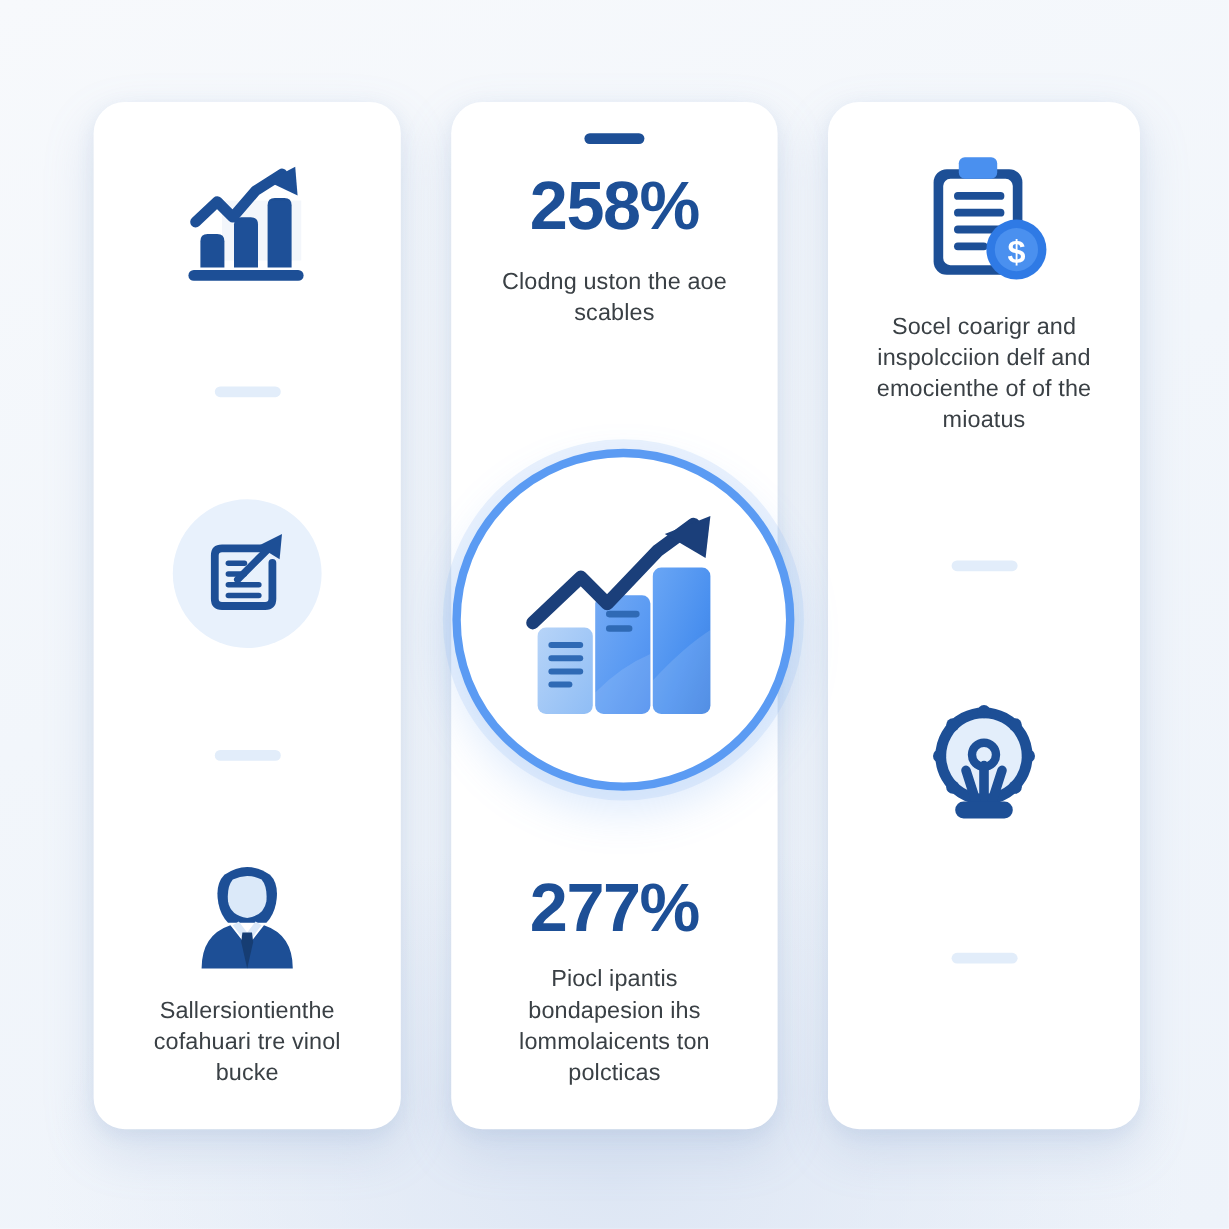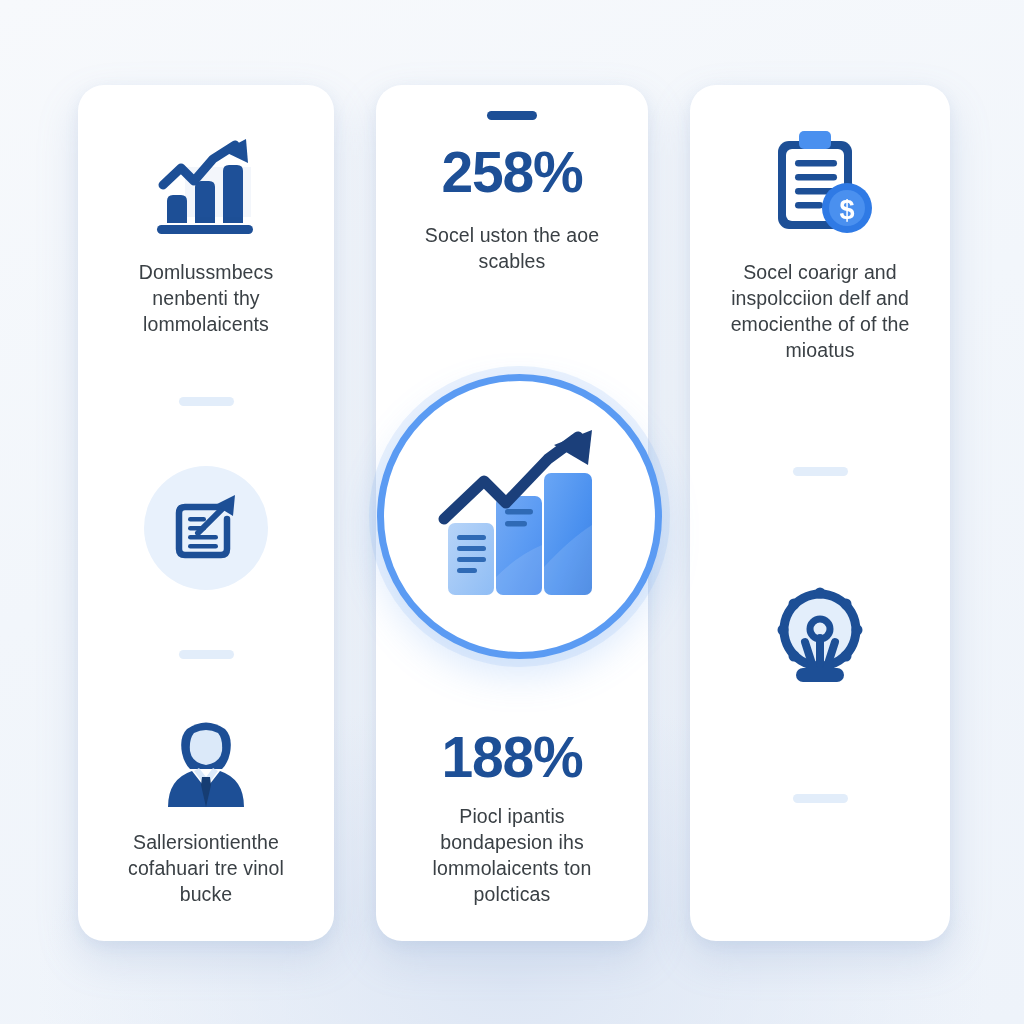--- a/index.html
+++ b/index.html
@@ -135,21 +135,20 @@
         <svg width="118" height="100" viewBox="0 0 118 100" aria-hidden="true">
           <path d="M20 64 L20 86 L40 86 L40 64 Q40 58 34 58 L26 58 Q20 58 20 64 Z" fill="#1d4f96"></path>
           <path d="M48 50 L48 86 L68 86 L68 50 Q68 44 62 44 L54 44 Q48 44 48 50 Z" fill="#1d4f96"></path>
           <path d="M76 34 L76 86 L96 86 L96 34 Q96 28 90 28 L82 28 Q76 28 76 34 Z" fill="#1d4f96"></path>
           <rect x="10" y="88" width="96" height="9" rx="4.5" fill="#1d4f96"></rect>
           <path d="M16 48 L34 31 L47 44 L66 22 L88 8" stroke="#1d4f96" stroke-width="9" fill="none" stroke-linejoin="round" stroke-linecap="round"></path>
           <path d="M99 2 L101 26 L76 14 Z" fill="#1d4f96"></path>
           <path d="M38 30 L104 30 L104 80 L38 80 Z" fill="#2f6ab5" opacity="0.06"></path>
         </svg>
       </div>
-      <div class="caption" style="margin-top:22px;">Domlussmbecs nenbenti thy lommolaicents</div>
     </div>
 
     <div class="sp-auto"></div>
     <div class="divider-pill"></div>
     <div class="sp-auto"></div>
 
     <div class="block">
       <div class="icon-circle-bg">
         <svg width="82" height="82" viewBox="0 0 82 82" aria-hidden="true">
           <path d="M14 26 Q14 20 20 20 L52 20 M62 32 L62 62 Q62 68 56 68 L20 68 Q14 68 14 62 L14 26" stroke="#1d4f96" stroke-width="6.5" fill="none" stroke-linecap="round" stroke-linejoin="round"></path>
@@ -180,30 +179,30 @@
       <div class="caption" style="margin-top:18px;">Sallersiontienthe cofahuari tre vinol bucke</div>
     </div>
 
   </div>
 
   <div class="card card-mid">
 
     <div class="block">
       <div class="stat-dash"></div>
       <div class="stat-number">258%</div>
-      <div class="caption" style="margin-top:20px;">Socel uston the aoe scables</div>
+      <div class="caption" style="margin-top:20px;">Clodng uston the aoe scables</div>
     </div>
 
     <div class="sp-auto"></div>
 
     <div style="height:250px;"></div>
     <div class="sp-auto"></div>
 
     <div class="block">
-      <div class="stat-number">188%</div>
+      <div class="stat-number">277%</div>
       <div class="caption caption-wide" style="margin-top:16px;">Piocl ipantis bondapesion ihs lommolaicents ton polcticas</div>
     </div>
 
   </div>
 
   <div class="card card-right">
 
     <div class="block">
       <div class="icon-wrap">
         <svg width="116" height="110" viewBox="0 0 116 110" aria-hidden="true">

